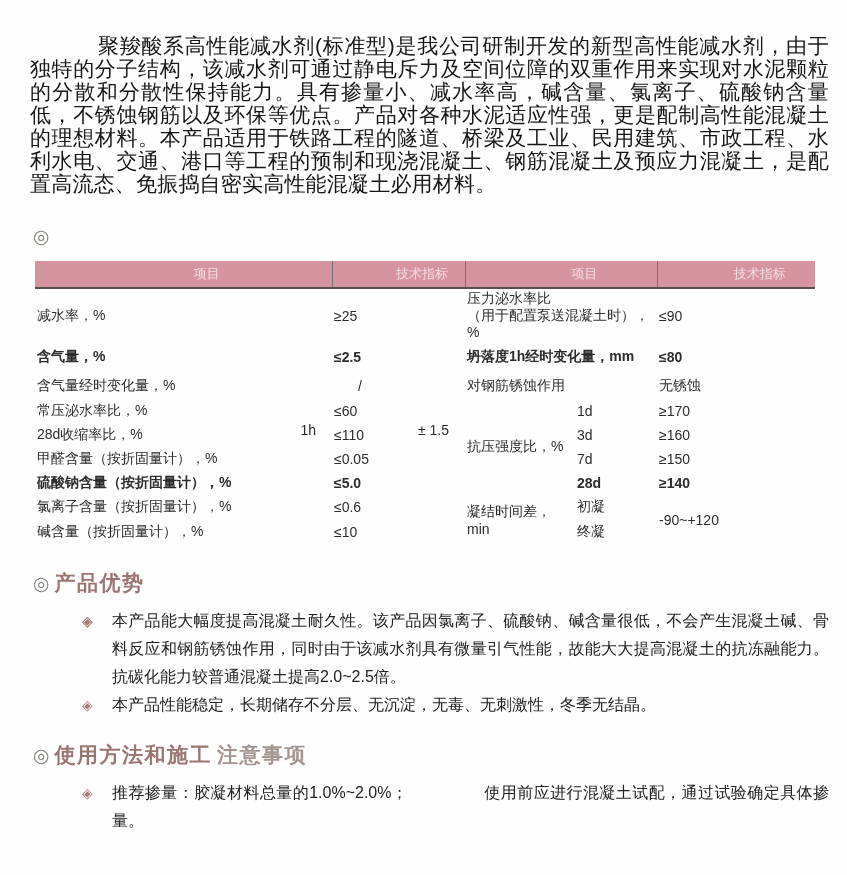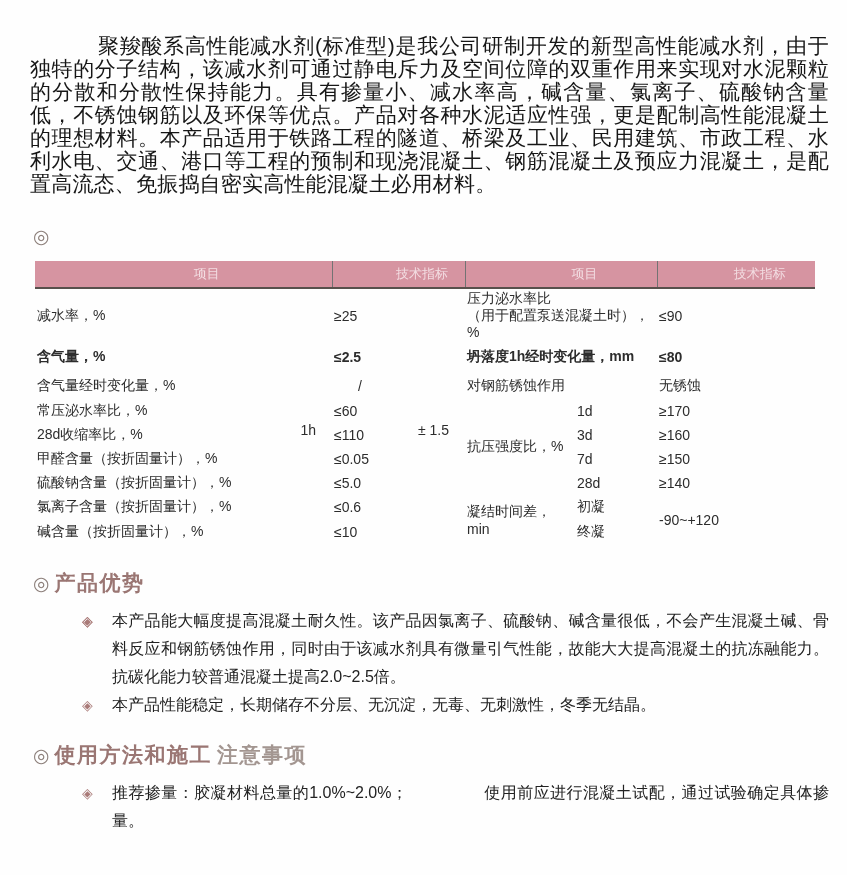--- a/index.html
+++ b/index.html
@@ -134,21 +134,21 @@
         <td>≤110</td>
         <td>3d</td>
         <td>≥160</td>
       </tr>
       <tr style="height:24px;">
         <td>甲醛含量（按折固量计），%</td>
         <td>≤0.05</td>
         <td>7d</td>
         <td>≥150</td>
       </tr>
-      <tr style="height:24px;">
+      <tr style="height:24px;font-weight:bold;">
         <td>硫酸钠含量（按折固量计），%</td>
         <td>≤5.0</td>
         <td>28d</td>
         <td>≥140</td>
       </tr>
       <tr style="height:24px;">
         <td>氯离子含量（按折固量计），%</td>
         <td>≤0.6</td>
         <td rowspan="2">凝结时间差，min</td>
         <td>初凝</td>

